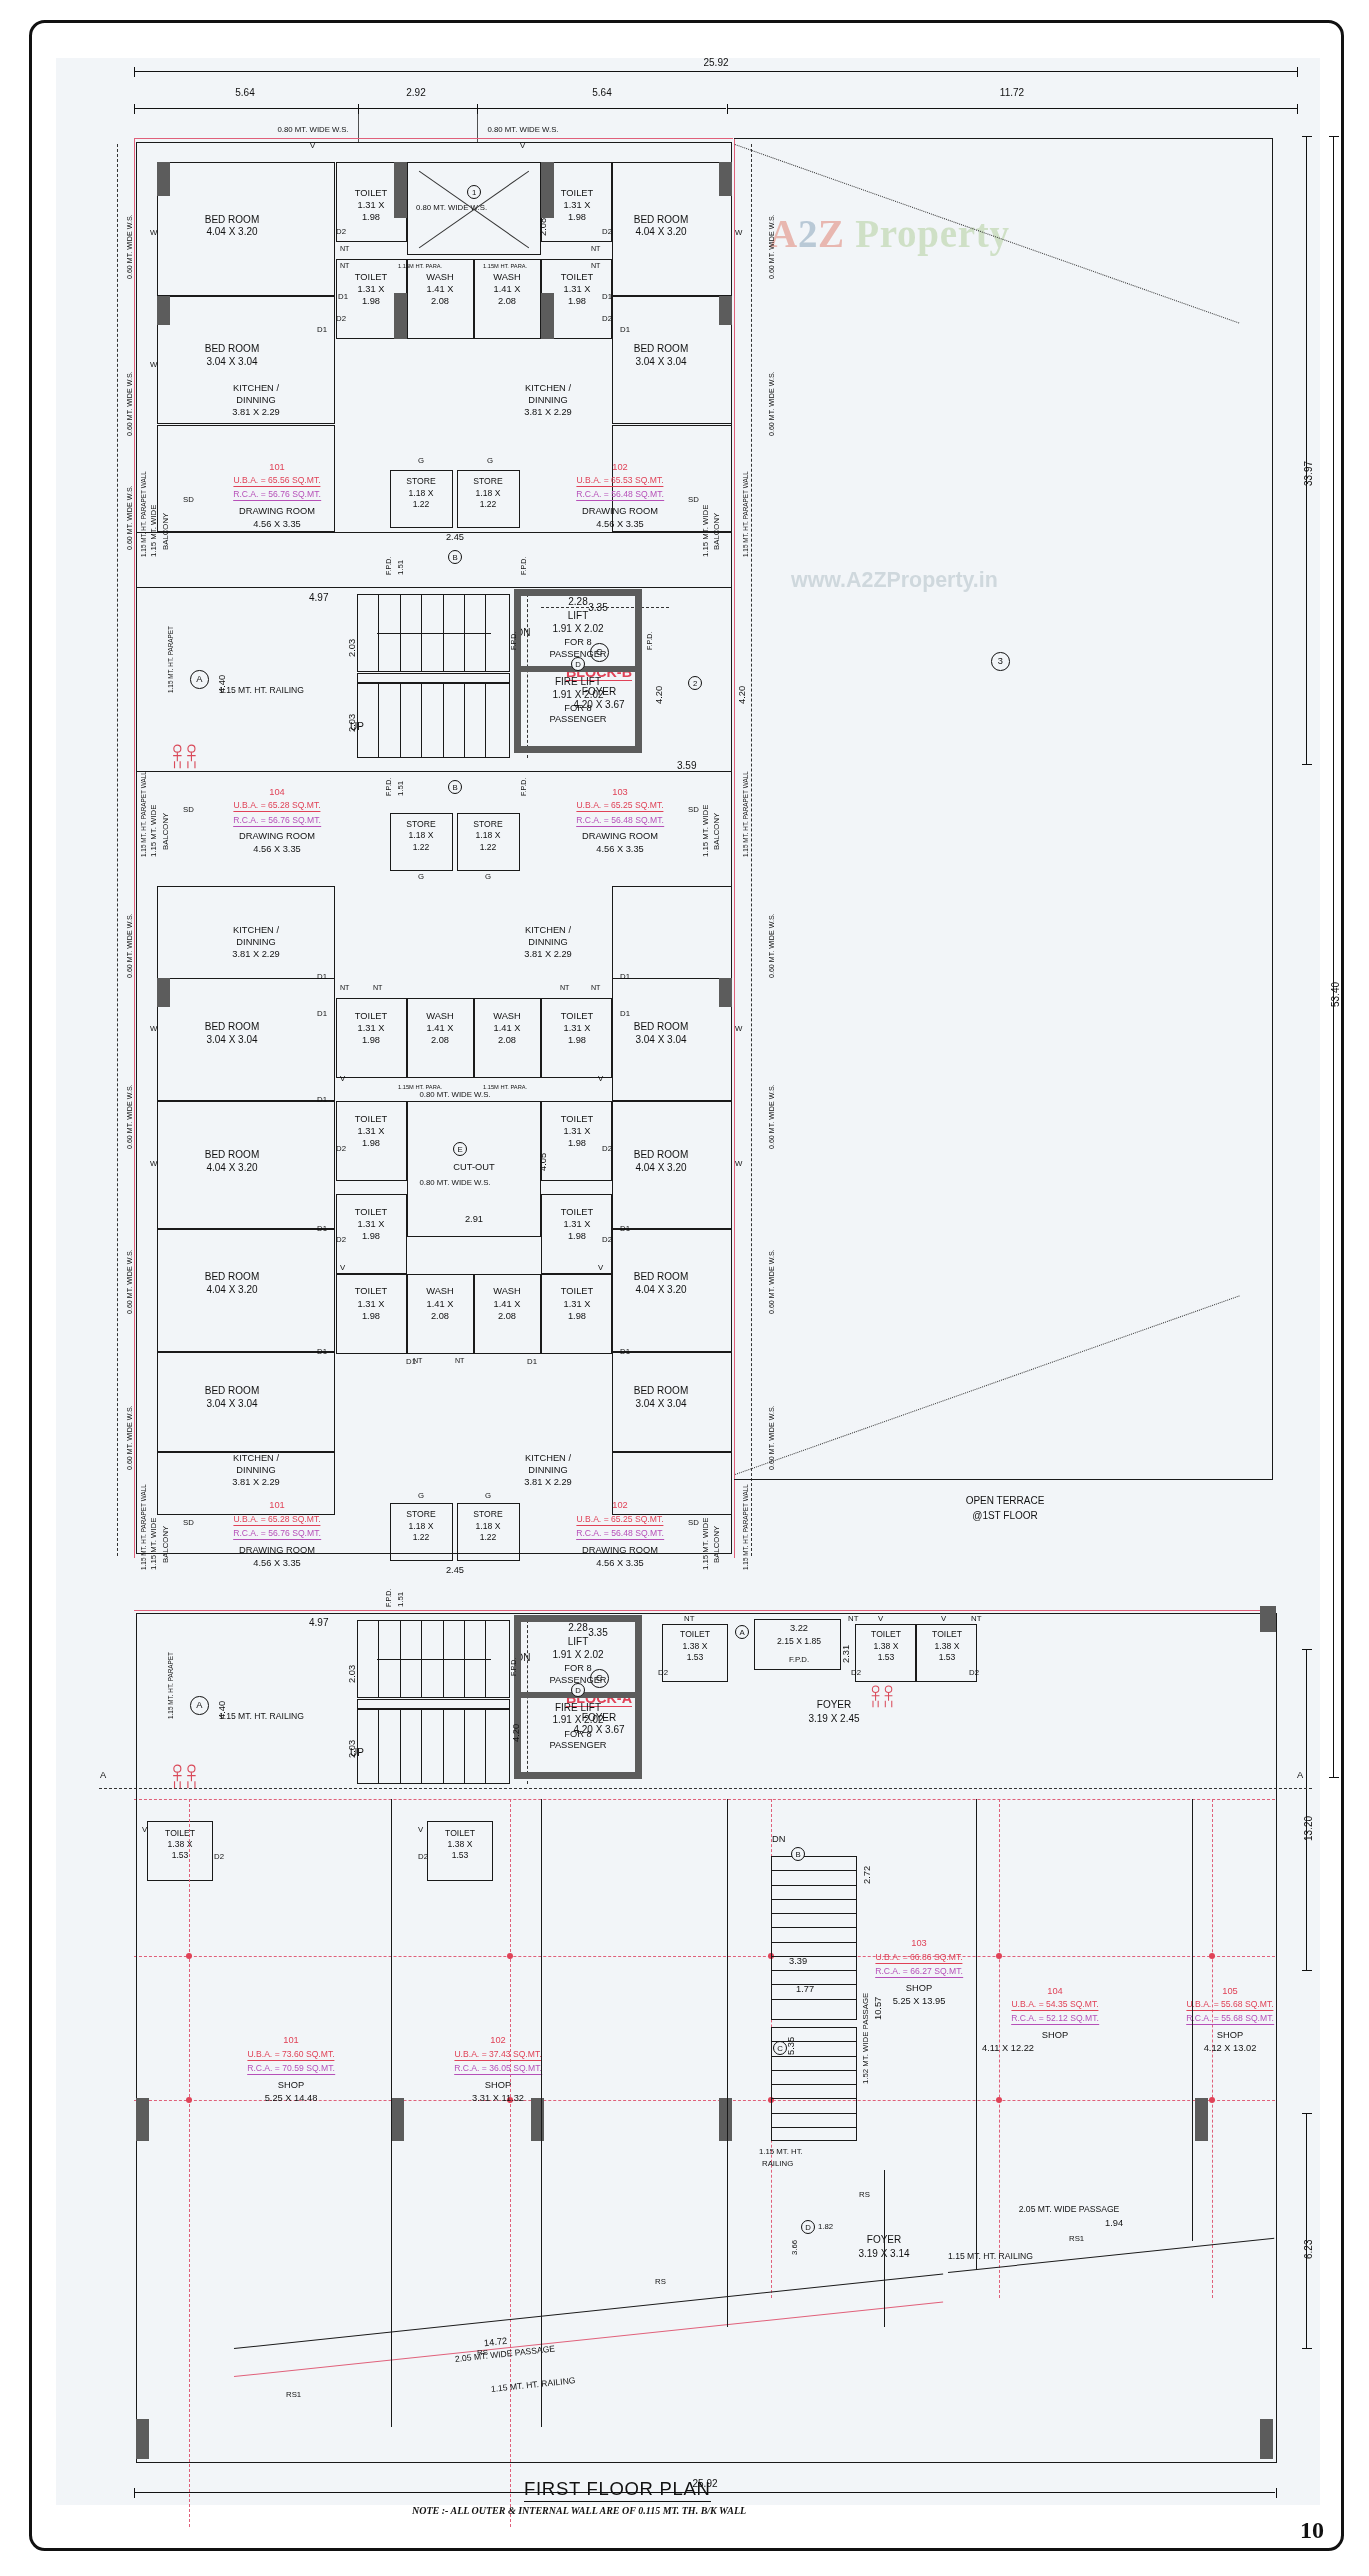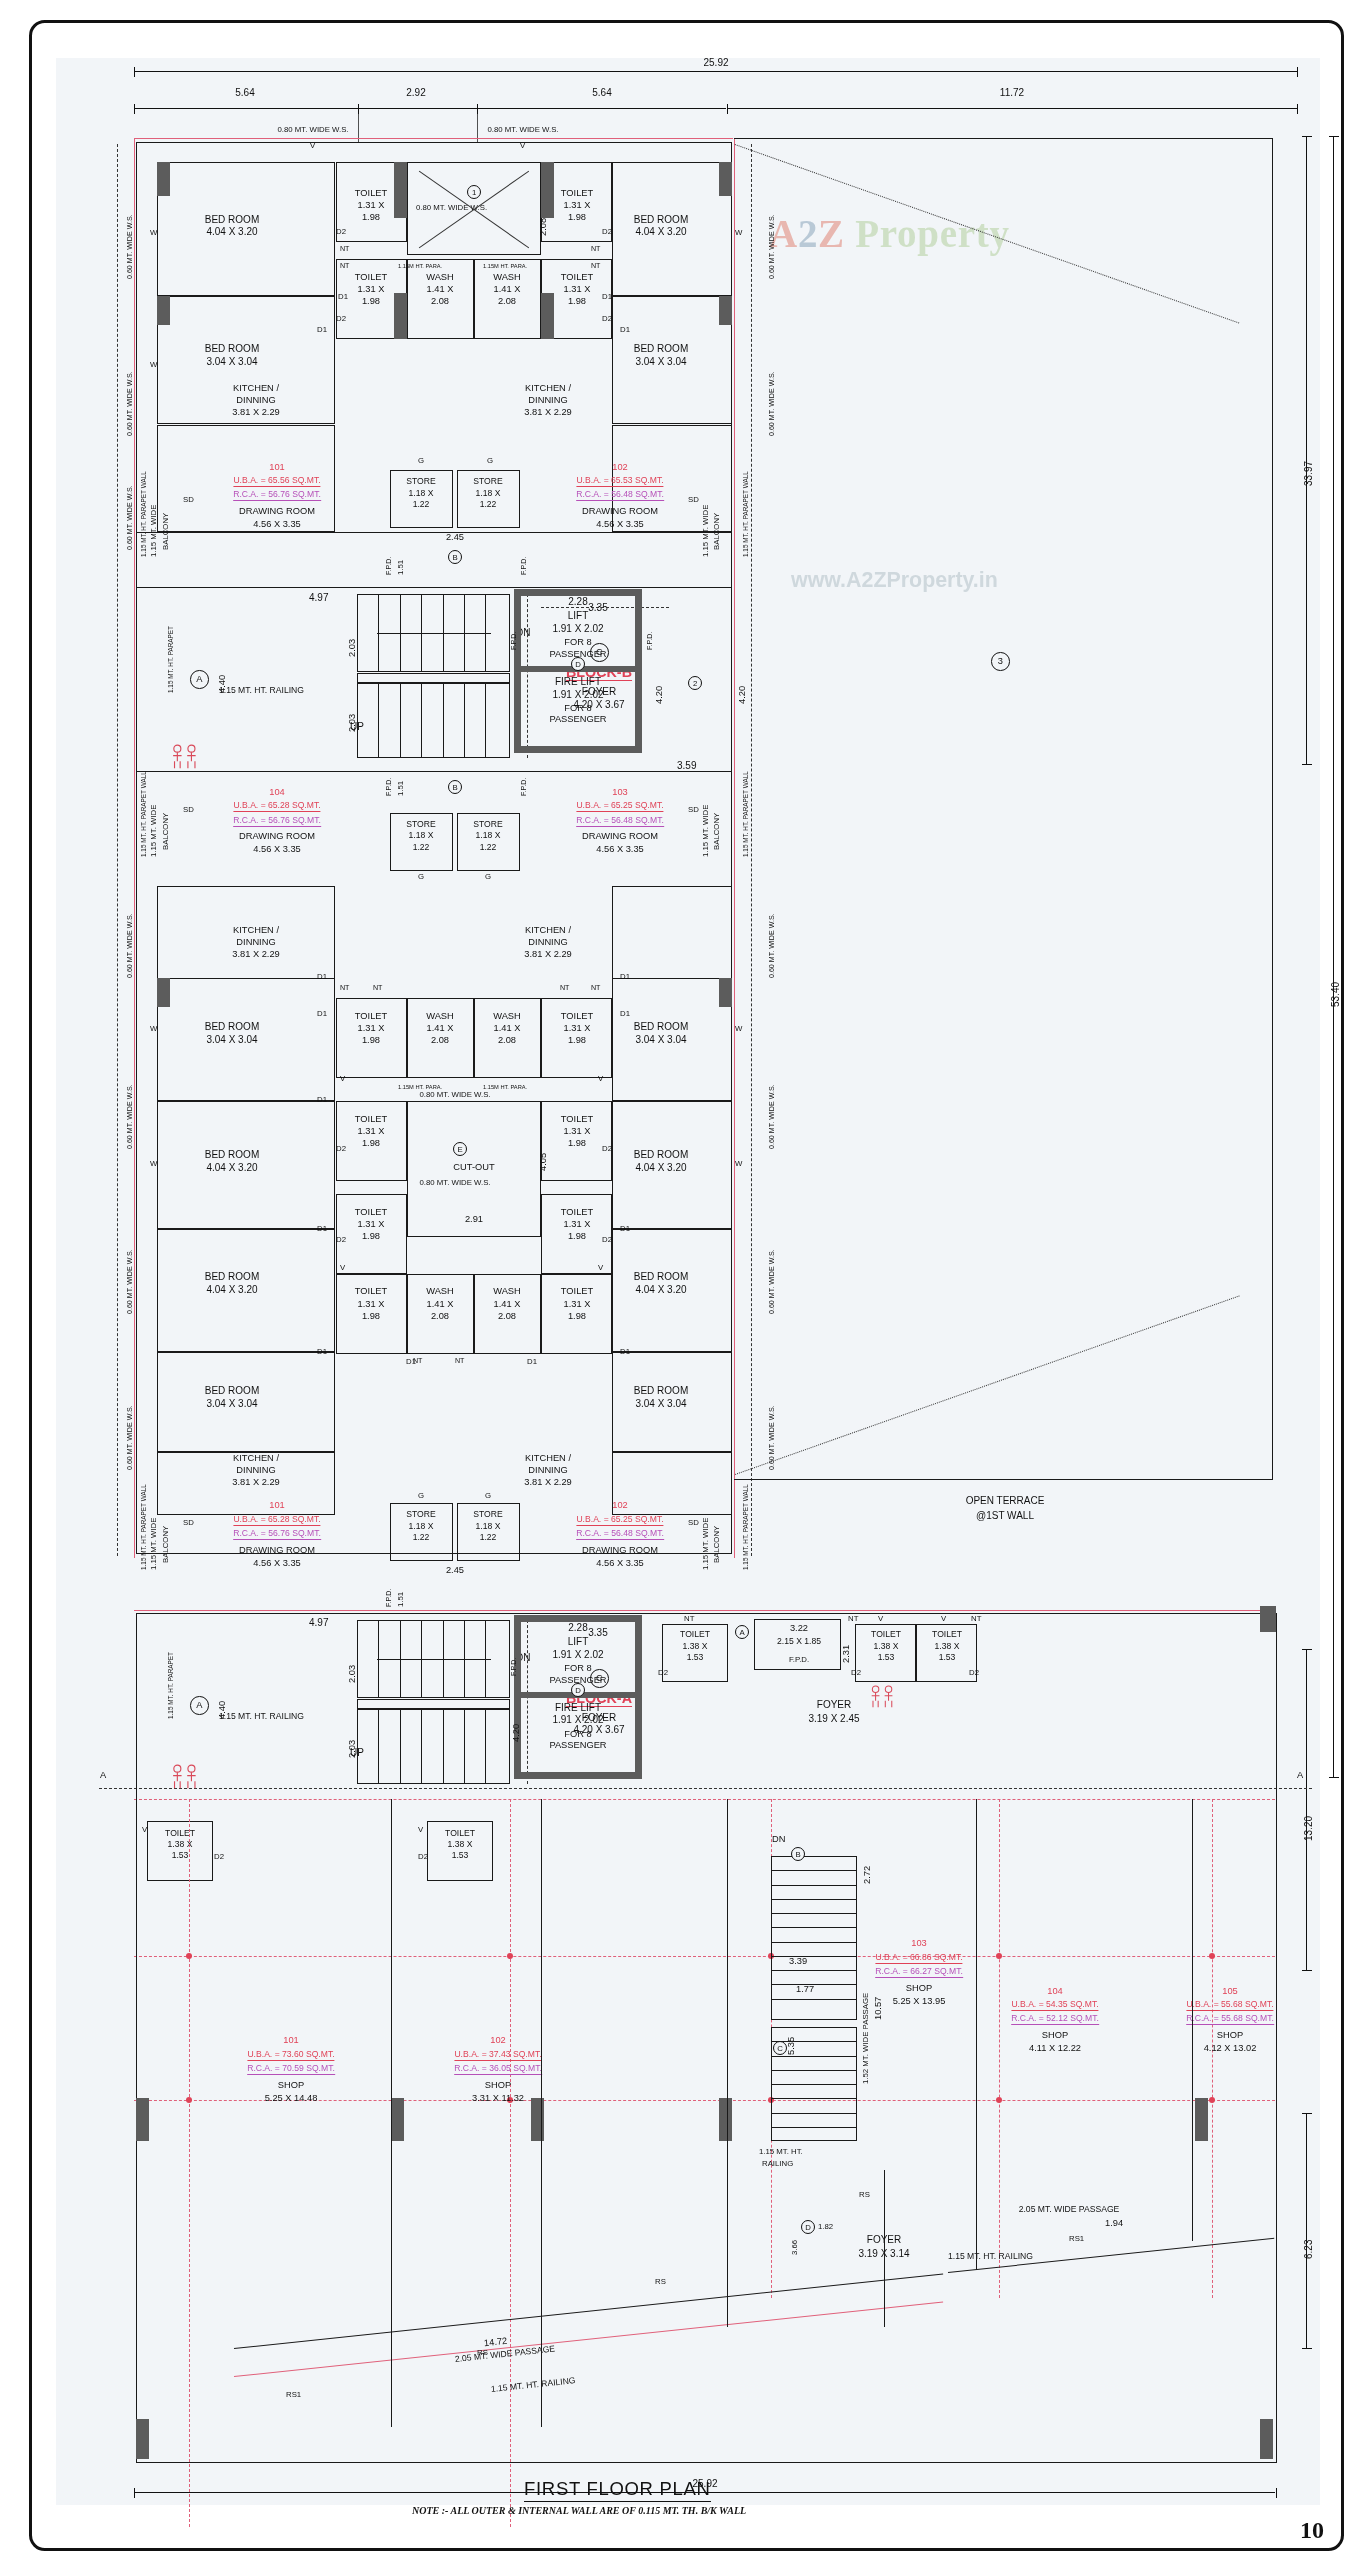--- a/index.html
+++ b/index.html
@@ -612,21 +612,21 @@
     <div class="t f9 vt" style="left:686px; top:1512px; transform:rotate(-90deg);">1.15 MT. HT. PARAPET WALL</div>
     <div class="t f11" style="left:632px; top:1461px;">SD</div>
 
     <div class="ln h" style="left:678px; top:80px; width:539px;"></div>
     <div class="ln v" style="left:1216px; top:80px; height:1341px;"></div>
     <div class="ln h" style="left:678px; top:1421px; width:539px;"></div>
     <div class="dot-h" style="left:679px; top:86px; width:535px; transform:rotate(19.5deg); transform-origin:left top;"></div>
     <div class="dot-h" style="left:679px; top:1416px; width:535px; transform:rotate(-19.5deg); transform-origin:left top;"></div>
     <div class="bub m" style="left:935px; top:594px;">3</div>
     <div class="t f14 c" style="left:949px; top:1437px;">OPEN TERRACE</div>
-    <div class="t f14 c" style="left:949px; top:1452px;">@1ST WALL</div>
+    <div class="t f14 c" style="left:949px; top:1452px;">@1ST FLOOR</div>
 
     <div class="ln h2" style="left:80px; top:1555px; width:1141px;"></div>
     <div class="red redh" style="left:78px; top:1552px; width:1141px;"></div>
 
     <div class="t f14" style="left:253px; top:1559px;">4.97</div>
     <div class="t f13 vt" style="left:291px; top:1625px; transform:rotate(-90deg);">2.03</div>
     <div class="t f13 vt" style="left:291px; top:1700px; transform:rotate(-90deg);">2.03</div>
     <div class="t f13 vt" style="left:161px; top:1661px; transform:rotate(-90deg);">4.40</div>
     <div class="t f9 vt" style="left:111px; top:1661px; transform:rotate(-90deg);">1.15 MT. HT. PARAPET</div>
     <div class="bub m" style="left:134px; top:1638px;">A</div>
@@ -770,21 +770,21 @@
     <div class="t f13 c red-t" style="left:863px; top:1880px;">103</div>
     <div class="t f12 c red-t uba" style="left:863px; top:1895px;">U.B.A. = 66.86 SQ.MT.</div>
     <div class="t f12 c mag-t rca" style="left:863px; top:1909px;">R.C.A. = 66.27 SQ.MT.</div>
     <div class="t f13 c" style="left:863px; top:1925px;">SHOP</div>
     <div class="t f13 c" style="left:863px; top:1938px;">5.25 X 13.95</div>
 
     <div class="t f13 c red-t" style="left:999px; top:1928px;">104</div>
     <div class="t f12 c red-t uba" style="left:999px; top:1942px;">U.B.A. = 54.35 SQ.MT.</div>
     <div class="t f12 c mag-t rca" style="left:999px; top:1956px;">R.C.A. = 52.12 SQ.MT.</div>
     <div class="t f13 c" style="left:999px; top:1972px;">SHOP</div>
-    <div class="t f13 c" style="left:999px; top:1985px;">4.11 X 12.22</div>
+    <div class="t f13 c" style="left:952px; top:1985px;">4.11 X 12.22</div>
 
     <div class="t f13 c red-t" style="left:1174px; top:1928px;">105</div>
     <div class="t f12 c red-t uba" style="left:1174px; top:1942px;">U.B.A. = 55.68 SQ.MT.</div>
     <div class="t f12 c mag-t rca" style="left:1174px; top:1956px;">R.C.A. = 55.68 SQ.MT.</div>
     <div class="t f13 c" style="left:1174px; top:1972px;">SHOP</div>
     <div class="t f13 c" style="left:1174px; top:1985px;">4.12 X 13.02</div>
 
     <div class="t f13 c red-t" style="left:235px; top:1977px;">101</div>
     <div class="t f12 c red-t uba" style="left:235px; top:1992px;">U.B.A. = 73.60 SQ.MT.</div>
     <div class="t f12 c mag-t rca" style="left:235px; top:2006px;">R.C.A. = 70.59 SQ.MT.</div>

